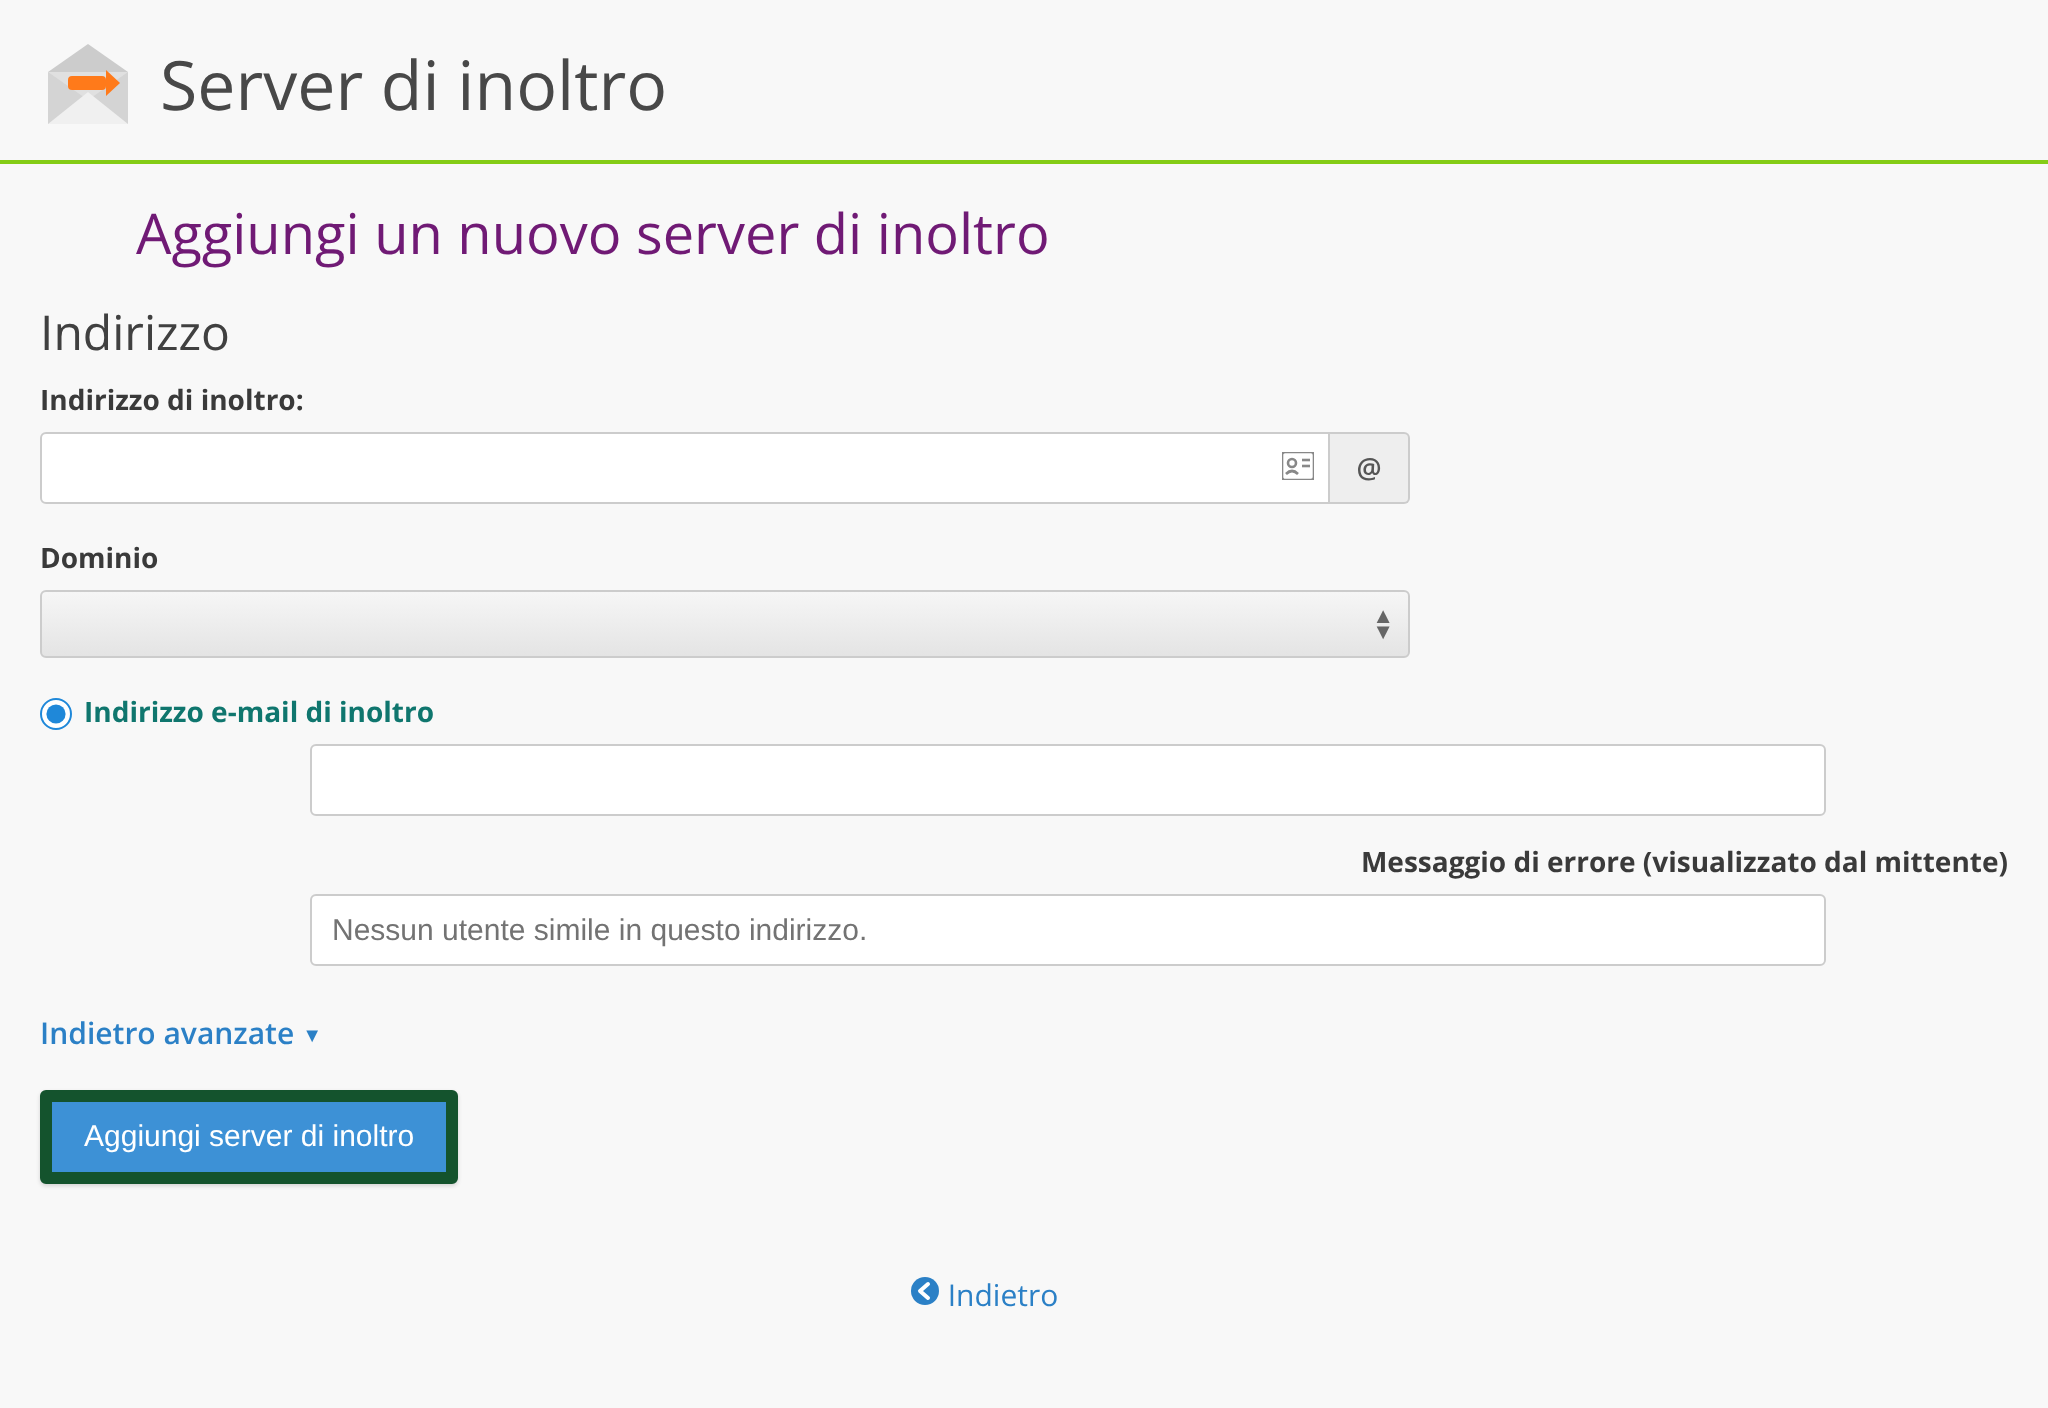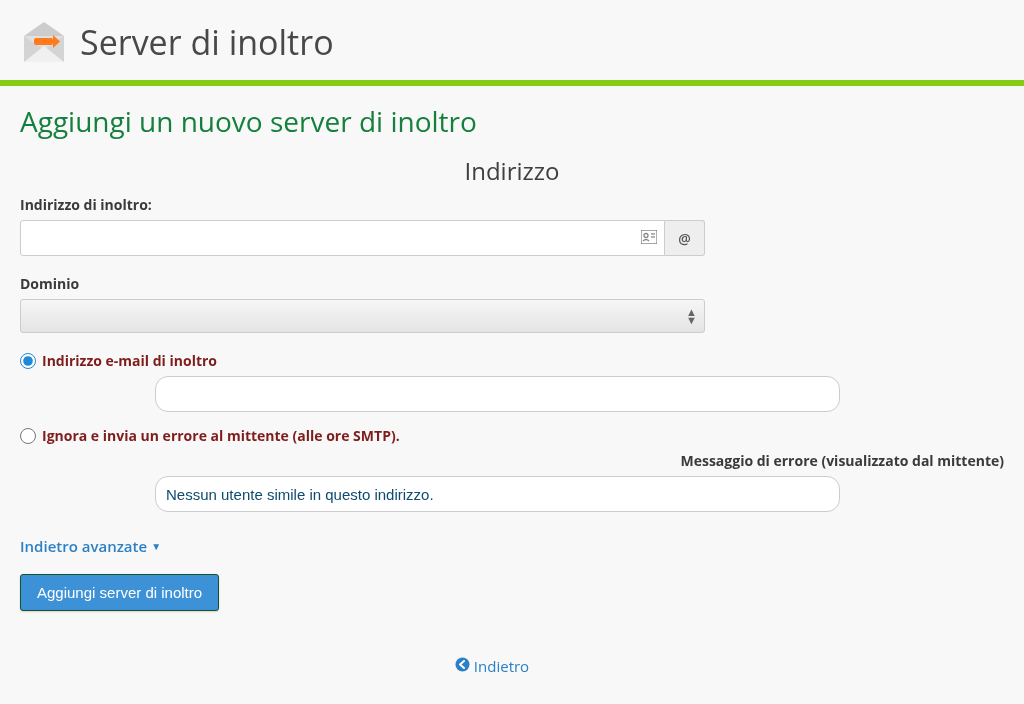--- a/index.html
+++ b/index.html
@@ -12,49 +12,49 @@
       background: #f8f8f8;
       color: #333;
       width: 1024px;
       height: 704px;
       overflow: hidden;
     }
     .header {
       display: flex;
       align-items: center;
       padding: 18px 20px 14px;
-      border-bottom: 6px solid #84cc16;
+      border-bottom: 2px solid #84cc16;
     }
     .header-icon {
       width: 48px;
       height: 48px;
       margin-right: 12px;
       flex-shrink: 0;
     }
     .header-title {
       font-size: 34px;
       font-weight: 400;
       color: #484848;
     }
     .content {
       padding: 16px 20px;
     }
     h2.section-heading {
       font-size: 28px;
       font-weight: 400;
-      color: #15803d;
+      color: #701a75;
       margin-bottom: 14px;
+      margin-left: 48px;
     }
     h3.sub-heading {
       font-size: 24px;
       font-weight: 400;
       color: #404040;
       margin-bottom: 8px;
       margin-top: 6px;
-      text-align: center;
     }
     .field-label {
       font-size: 14px;
       font-weight: 700;
       color: #3a3a3a;
       margin-bottom: 6px;
       display: block;
     }
     .input-group {
       display: flex;
@@ -120,35 +120,35 @@
     }
     .radio-input {
       width: 16px;
       height: 16px;
       margin-right: 6px;
       accent-color: #1f88d9;
     }
     .radio-label {
       font-size: 14px;
       font-weight: 700;
-      color: #7f1d1d;
+      color: #0f766e;
     }
     .indented {
       margin-left: 135px;
       margin-bottom: 14px;
     }
     .wide-input {
-      width: 685px;
+      width: 758px;
       height: 36px;
       padding: 6px 10px;
       border: 1px solid #ccc;
-      border-radius: 13px;
+      border-radius: 3px;
       font-size: 15px;
       background: #fff;
-      color: #0c4a6e;
+      color: #737373;
     }
     .err-label {
       font-size: 14px;
       font-weight: 700;
       color: #3a3a3a;
       margin-bottom: 6px;
       display: block;
       text-align: right;
     }
     .advanced-link {
@@ -161,21 +161,21 @@
       margin-bottom: 18px;
       cursor: pointer;
     }
     .advanced-link .caret {
       margin-left: 4px;
       font-size: 10px;
     }
     .primary-btn {
       background: #3d91d6;
       color: #fff;
-      border: 1px solid #14532d;
+      border: 6px solid #14532d;
       border-radius: 3px;
       padding: 9px 16px;
       font-size: 15px;
       cursor: pointer;
       box-shadow: 0 1px 2px rgba(0,0,0,0.15);
     }
     .footer {
       margin-top: 44px;
       text-align: center;
       padding-right: 40px;
@@ -253,24 +253,20 @@
 
 
   <div class="radio-row">
     <input type="radio" class="radio-input" name="dest" checked="" style="">
     <span class="radio-label">Indirizzo e-mail di inoltro</span>
   </div>
   <div class="indented">
     <input type="text" class="wide-input" value="" style="">
   </div>
 
-  <div class="radio-row">
-    <input type="radio" class="radio-input" name="dest" style="">
-    <span class="radio-label">Ignora e invia un errore al mittente (alle ore SMTP).</span>
-  </div>
   <div class="indented">
     <label class="err-label">Messaggio di errore (visualizzato dal mittente)</label>
     <input type="text" class="wide-input" value="Nessun utente simile in questo indirizzo." style="">
   </div>
 
   <div class="advanced-link">
     <span>Indietro avanzate</span>
     <span class="caret">▼</span>
   </div>
   <br>

